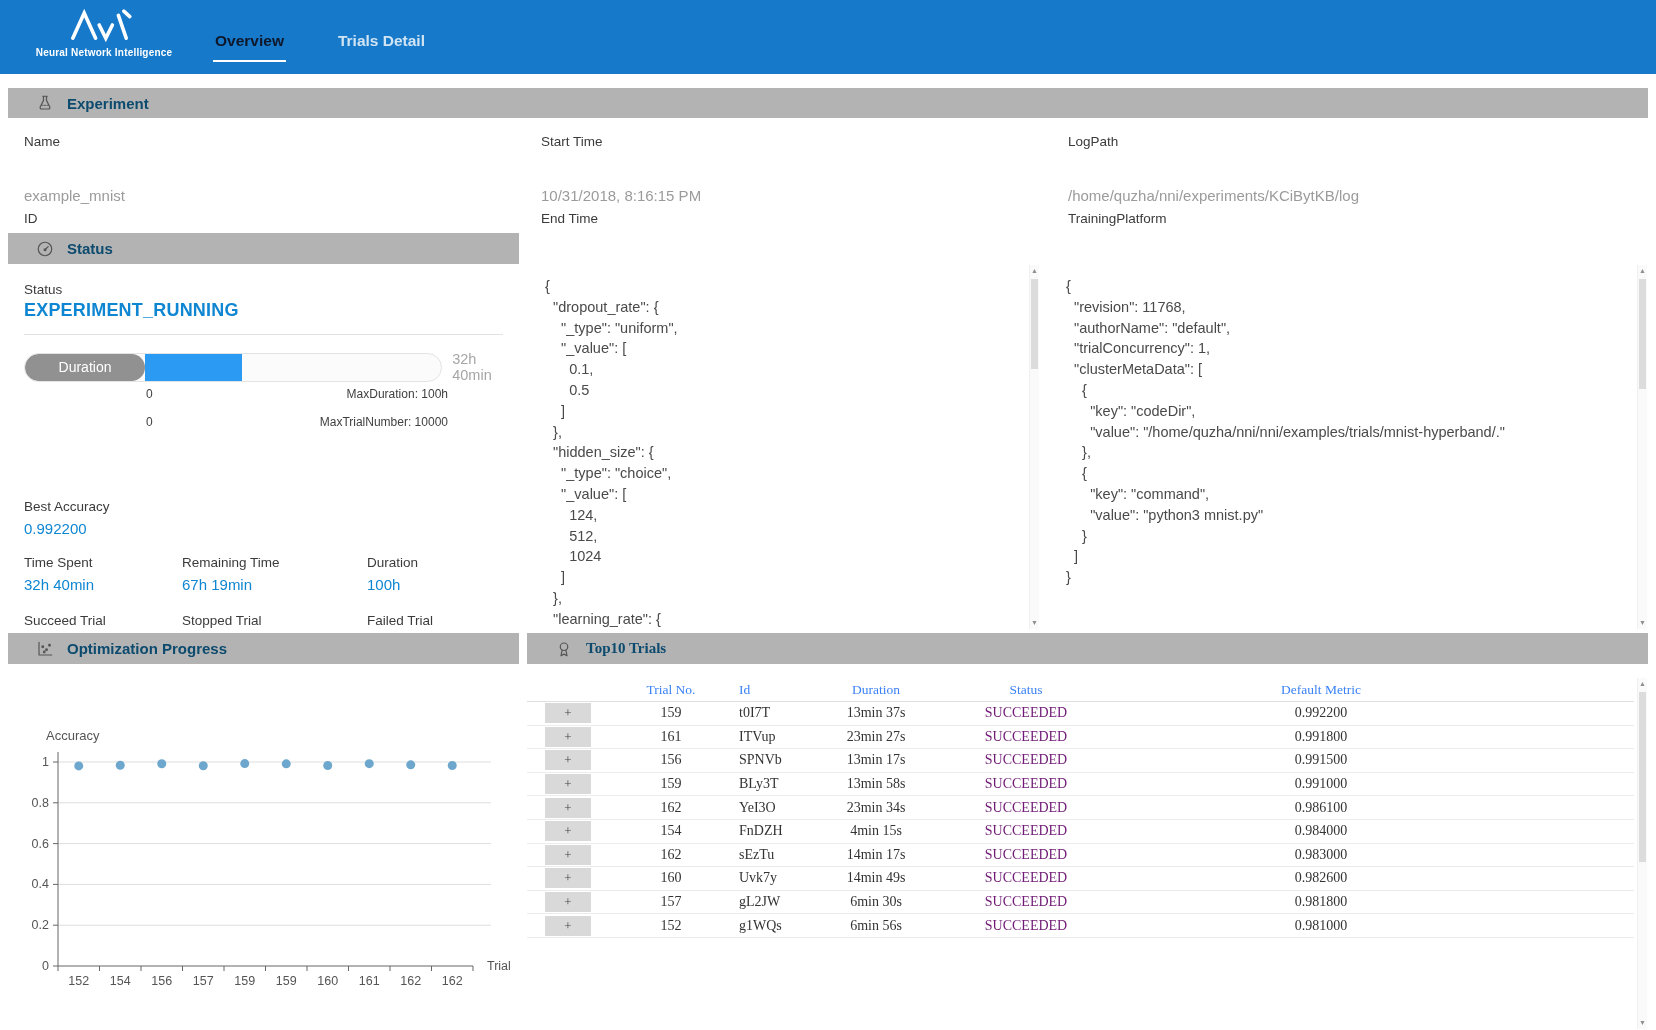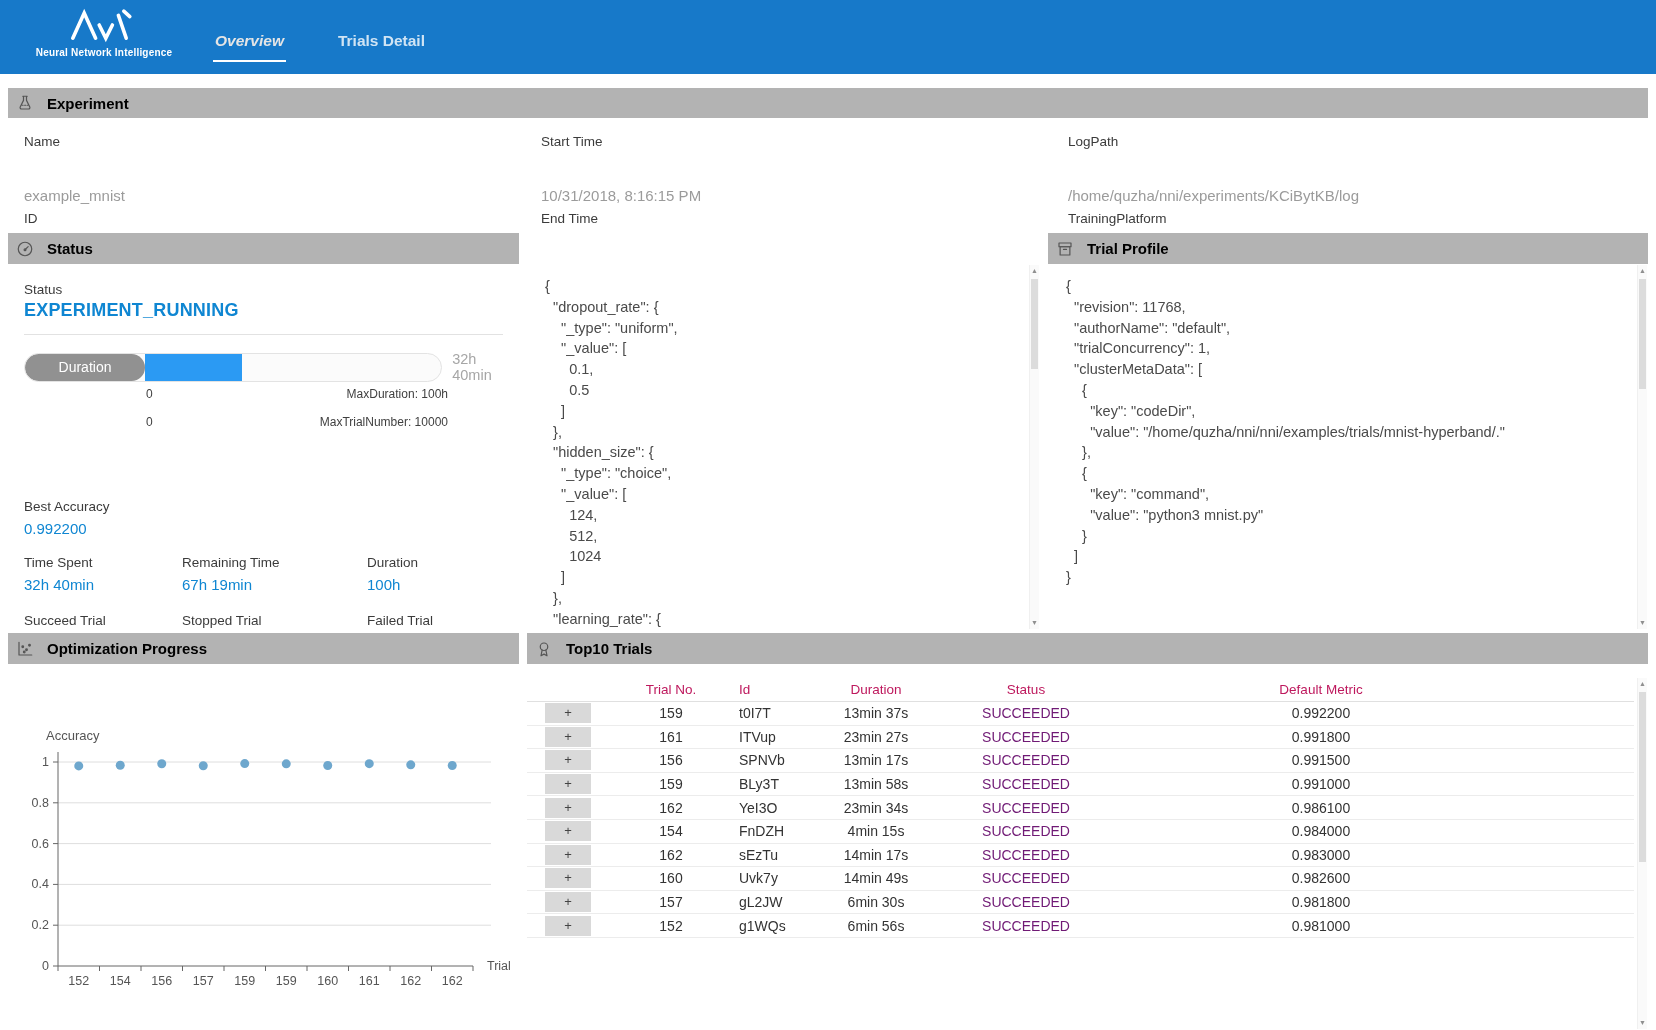--- a/index.html
+++ b/index.html
@@ -6,42 +6,42 @@
   html,body { width:1656px; height:1030px; background:#fff; font-family:"Liberation Sans", sans-serif; overflow:hidden; }
   .app { position:relative; width:1656px; height:1030px; }
 
   
   .navbar { position:absolute; left:0; top:0; width:100%; height:74px; background:#1779c9; }
   .brand { position:absolute; left:24px; top:5px; width:160px; text-align:center; }
   .brand svg { display:block; margin:0 auto; }
   .brand-name { color:#fff; font-size:10px; margin-top:2px; letter-spacing:.2px; font-weight:600; }
   .tabs { position:absolute; left:213px; top:0; height:74px; display:flex; align-items:center; }
   .tab { margin-right:50px; padding:20px 2px 10px 2px; border-bottom:2px solid transparent; font-size:15.5px; font-weight:700; color:rgba(255,255,255,.8); cursor:pointer; }
-  .tab.active { color:#e5e5e5; border-bottom-color:#fff;font-style:italic; }
-
-  
-  .section-header { display:flex; align-items:center; gap:13px; background:#b3b3b3; height:31px; padding-left:8px; font-size:15px; font-weight:700; color:#000000; }
+  .tab.active { color:#0f172a; border-bottom-color:#fff; }
+
+  
+  .section-header { display:flex; align-items:center; gap:13px; background:#b3b3b3; height:31px; padding-left:28px; font-size:15px; font-weight:700; color:#0c4a6e; }
   .section-header svg { flex:0 0 auto; }
 
   
   .exp-header { position:absolute; left:8px; right:8px; top:88px; height:30px; }
   .exp-header .section-header { height:30px; }
   .exp-body { position:absolute; left:8px; right:8px; top:118px; height:115px; background:#fff; }
   .exp-col { position:absolute; top:12px; }
   .exp-col.c1 { left:16px; } .exp-col.c2 { left:533px; } .exp-col.c3 { left:1060px; }
   .kv-label { font-size:13.5px; color:#3b3b3b; line-height:23px; }
   .kv-value { font-size:15px; color:#9b9b9b; line-height:23px;margin-top:31px; }
 
   
   .panel { position:absolute; background:#fff; }
   .status-panel  { left:8px;    top:233px; width:511px;  height:397px; }
   .search-panel  { left:527px;  top:233px; width:513px;  height:397px; }
   .profile-panel { left:1048px; top:233px; width:600px;  height:397px; }
   .opt-panel     { left:8px;    top:633px; width:511px;  height:397px; }
-  .trials-panel  { left:527px;  top:633px; width:1121px; height:397px; }
+  .trials-panel  { left:527px;  top:633px; width:1121px; height:397px;font-family:Liberation Serif, serif; }
   .panel-body { position:absolute; left:0; right:0; top:31px; bottom:0; overflow:hidden; }
 
   
   .status-label { position:absolute; left:16px; top:18px; font-size:13.5px; color:#3b3b3b; }
   .status-value { position:absolute; left:16px; top:36px; font-size:18px; font-weight:700; color:#0f86d2; letter-spacing:.2px; }
   .divider { position:absolute; left:16px; right:16px; top:70px; border-top:1px solid #e2e2e2; }
   .bar-block { position:absolute; left:16px; }
   .bar-block.b1 { top:87px; } .bar-block.b2 { top:147px; }
   .bar-row { display:flex; align-items:center; }
   .bar-shell { width:424px; height:29px; border:1px solid #e3e3e3; border-radius:15px; background:#fbfbfb; display:flex; overflow:hidden; }
@@ -67,21 +67,21 @@
   .sb-btn { position:absolute; left:0; right:0; height:12px; font-size:7px; line-height:12px; text-align:center; color:#8f8f8f; cursor:pointer; }
   .sb-up { top:0; } .sb-down { bottom:0; }
   .sb-thumb { position:absolute; left:1px; right:1px; background:#dcdcdc; cursor:grab; }
 
   
   .opt-chart { position:absolute; left:0; top:31px; }
 
   
   .trials-body { position:absolute; left:0; right:14px; top:31px; bottom:0; padding-top:14px; }
   .trow, .thead-row { display:grid; grid-template-columns:64px 140px 80px 130px 170px 420px auto; align-items:center; }
-  .thead-row { height:24px; border-bottom:1px solid #e0e0e0; color:#be185d; font-size:13.5px; }
+  .thead-row { height:24px; border-bottom:1px solid #e0e0e0; color:#3b82f6; font-size:13.5px; }
   .trow { height:23.6px; border-bottom:1px solid #ececec; font-size:14px; color:#333; }
   .c-no { text-align:center; padding-left:20px; }
   .c-id { padding-left:8px; text-align:left; }
   .c-dur, .c-status, .c-metric { text-align:center; }
   .c-status { color:#701a75; }
   .expand-btn { display:block; width:46px; height:20px; margin-left:18px; background:#d9d9d9; border:none; color:#444; font-size:13px; line-height:20px; text-align:center; cursor:pointer; font-family:inherit; }
   .icon { stroke:#555; fill:none; stroke-width:1.6; stroke-linecap:round; stroke-linejoin:round; }
 </style>
 </head>
 <body>
@@ -226,28 +226,20 @@
   "learning_rate": {</pre>
     </div>
     <div class="vscroll">
       <div class="sb-btn sb-up">▲</div>
       <div class="sb-thumb" style="top:14px;height:90px;"></div>
       <div class="sb-btn sb-down">▼</div>
     </div>
   </section>
 
   <section class="panel profile-panel">
-    <div class="section-header">
-      <svg class="icon" width="18" height="18" viewBox="0 0 24 24">
-        <rect x="4" y="4" width="16" height="5"></rect>
-          <rect x="5.5" y="9" width="13" height="11"></rect>
-          <path d="M10 12.5h4"></path>
-      </svg>
-      <span>Trial Profile</span>
-    </div>
     <div class="panel-body">
       <pre class="code">{
   "revision": 11768,
   "authorName": "default",
   "trialConcurrency": 1,
   "clusterMetaData": [
     {
       "key": "codeDir",
       "value": "/home/quzha/nni/nni/examples/trials/mnist-hyperband/."
     },

